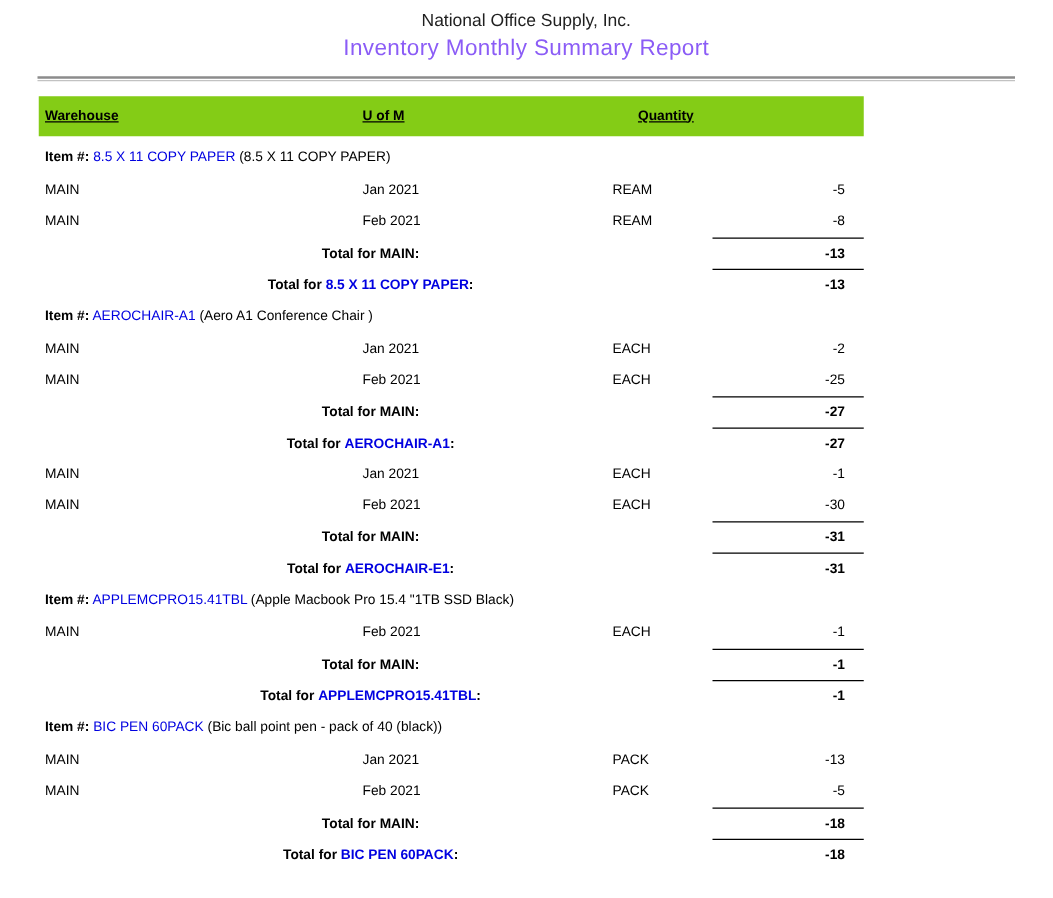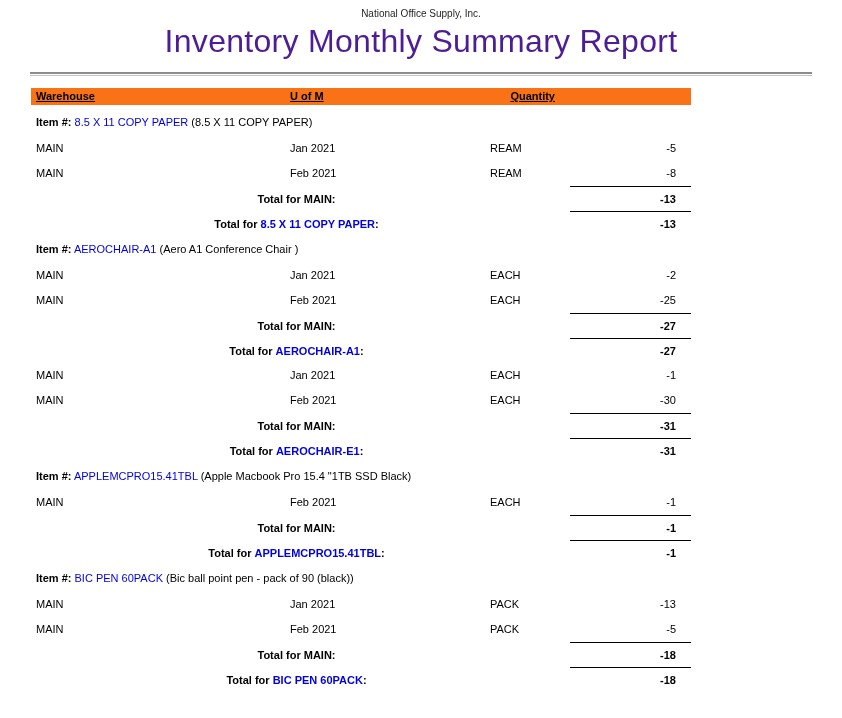--- a/index.html
+++ b/index.html
@@ -3,33 +3,33 @@
 <meta charset="utf-8">
 <style>
   * { margin:0; padding:0; box-sizing:border-box; }
   html,body { background:#ffffff; }
   body {
     width:842px; height:718px; overflow:hidden;
     font-family:"Liberation Sans", sans-serif;
     color:#000;
   }
   .report-header { text-align:center; padding-top:8px; }
-  .company-name { font-size:10px; color:#1f1f1f; }
-  .report-title { font-size:32px; color:#4c1d95; margin-top:4px; letter-spacing:0.3px; }
+  .company-name { font-size:14px; color:#1f1f1f; }
+  .report-title { font-size:18px; color:#8b5cf6; margin-top:4px; letter-spacing:0.3px; }
   .rule {
     margin:12px 30px 0 30px; width:782px; height:4px;
     border-top:2px solid #8c8c8c; border-bottom:1px solid #c2c2c2;
   }
   .report-table { margin-left:31px; width:660px; font-size:11px; }
   .grid-row {
     display:grid; grid-template-columns:254px 200px 85px 121px;
     height:25px; line-height:25px; align-items:center;
   }
   .header-row {
-    background:#f97316; height:17px; line-height:17px;
+    background:#84cc16; height:32px; line-height:17px;
     margin-top:12px; margin-bottom:4px; font-weight:bold;
   }
   .header-row span { text-decoration:underline; }
   .col-wh, .col-month, .col-uom { padding-left:5px; }
   .col-qty { text-align:right; padding-right:15px; }
   .item-line { height:27px; line-height:27px; padding-left:5px; white-space:nowrap; }
   .b { font-weight:bold; }
   .link { color:#0000e0; }
   .total-label { grid-column:1 / 4; text-align:center; padding-right:8px; white-space:nowrap; }
   .qty-total { border-top:1px solid #000; font-weight:bold; }
@@ -172,21 +172,21 @@
         <span class="link b">APPLEMCPRO15.41TBL</span><span class="b">:</span>
       </span>
       <span class="col-qty qty-total">-1</span>
     </div>
   </div>
 
   <div class="group">
     <div class="item-line">
       <span class="b">Item #:</span>
       <span class="link">BIC PEN 60PACK</span>
-      <span>(Bic ball point pen - pack of 90 (black))</span>
+      <span>(Bic ball point pen - pack of 40 (black))</span>
     </div>
     <div>
   <div class="grid-row">
     <span class="col-wh">MAIN</span>
     <span class="col-month">Jan 2021</span>
     <span class="col-uom">PACK</span>
     <span class="col-qty">-13</span>
   </div>
 
   <div class="grid-row">

